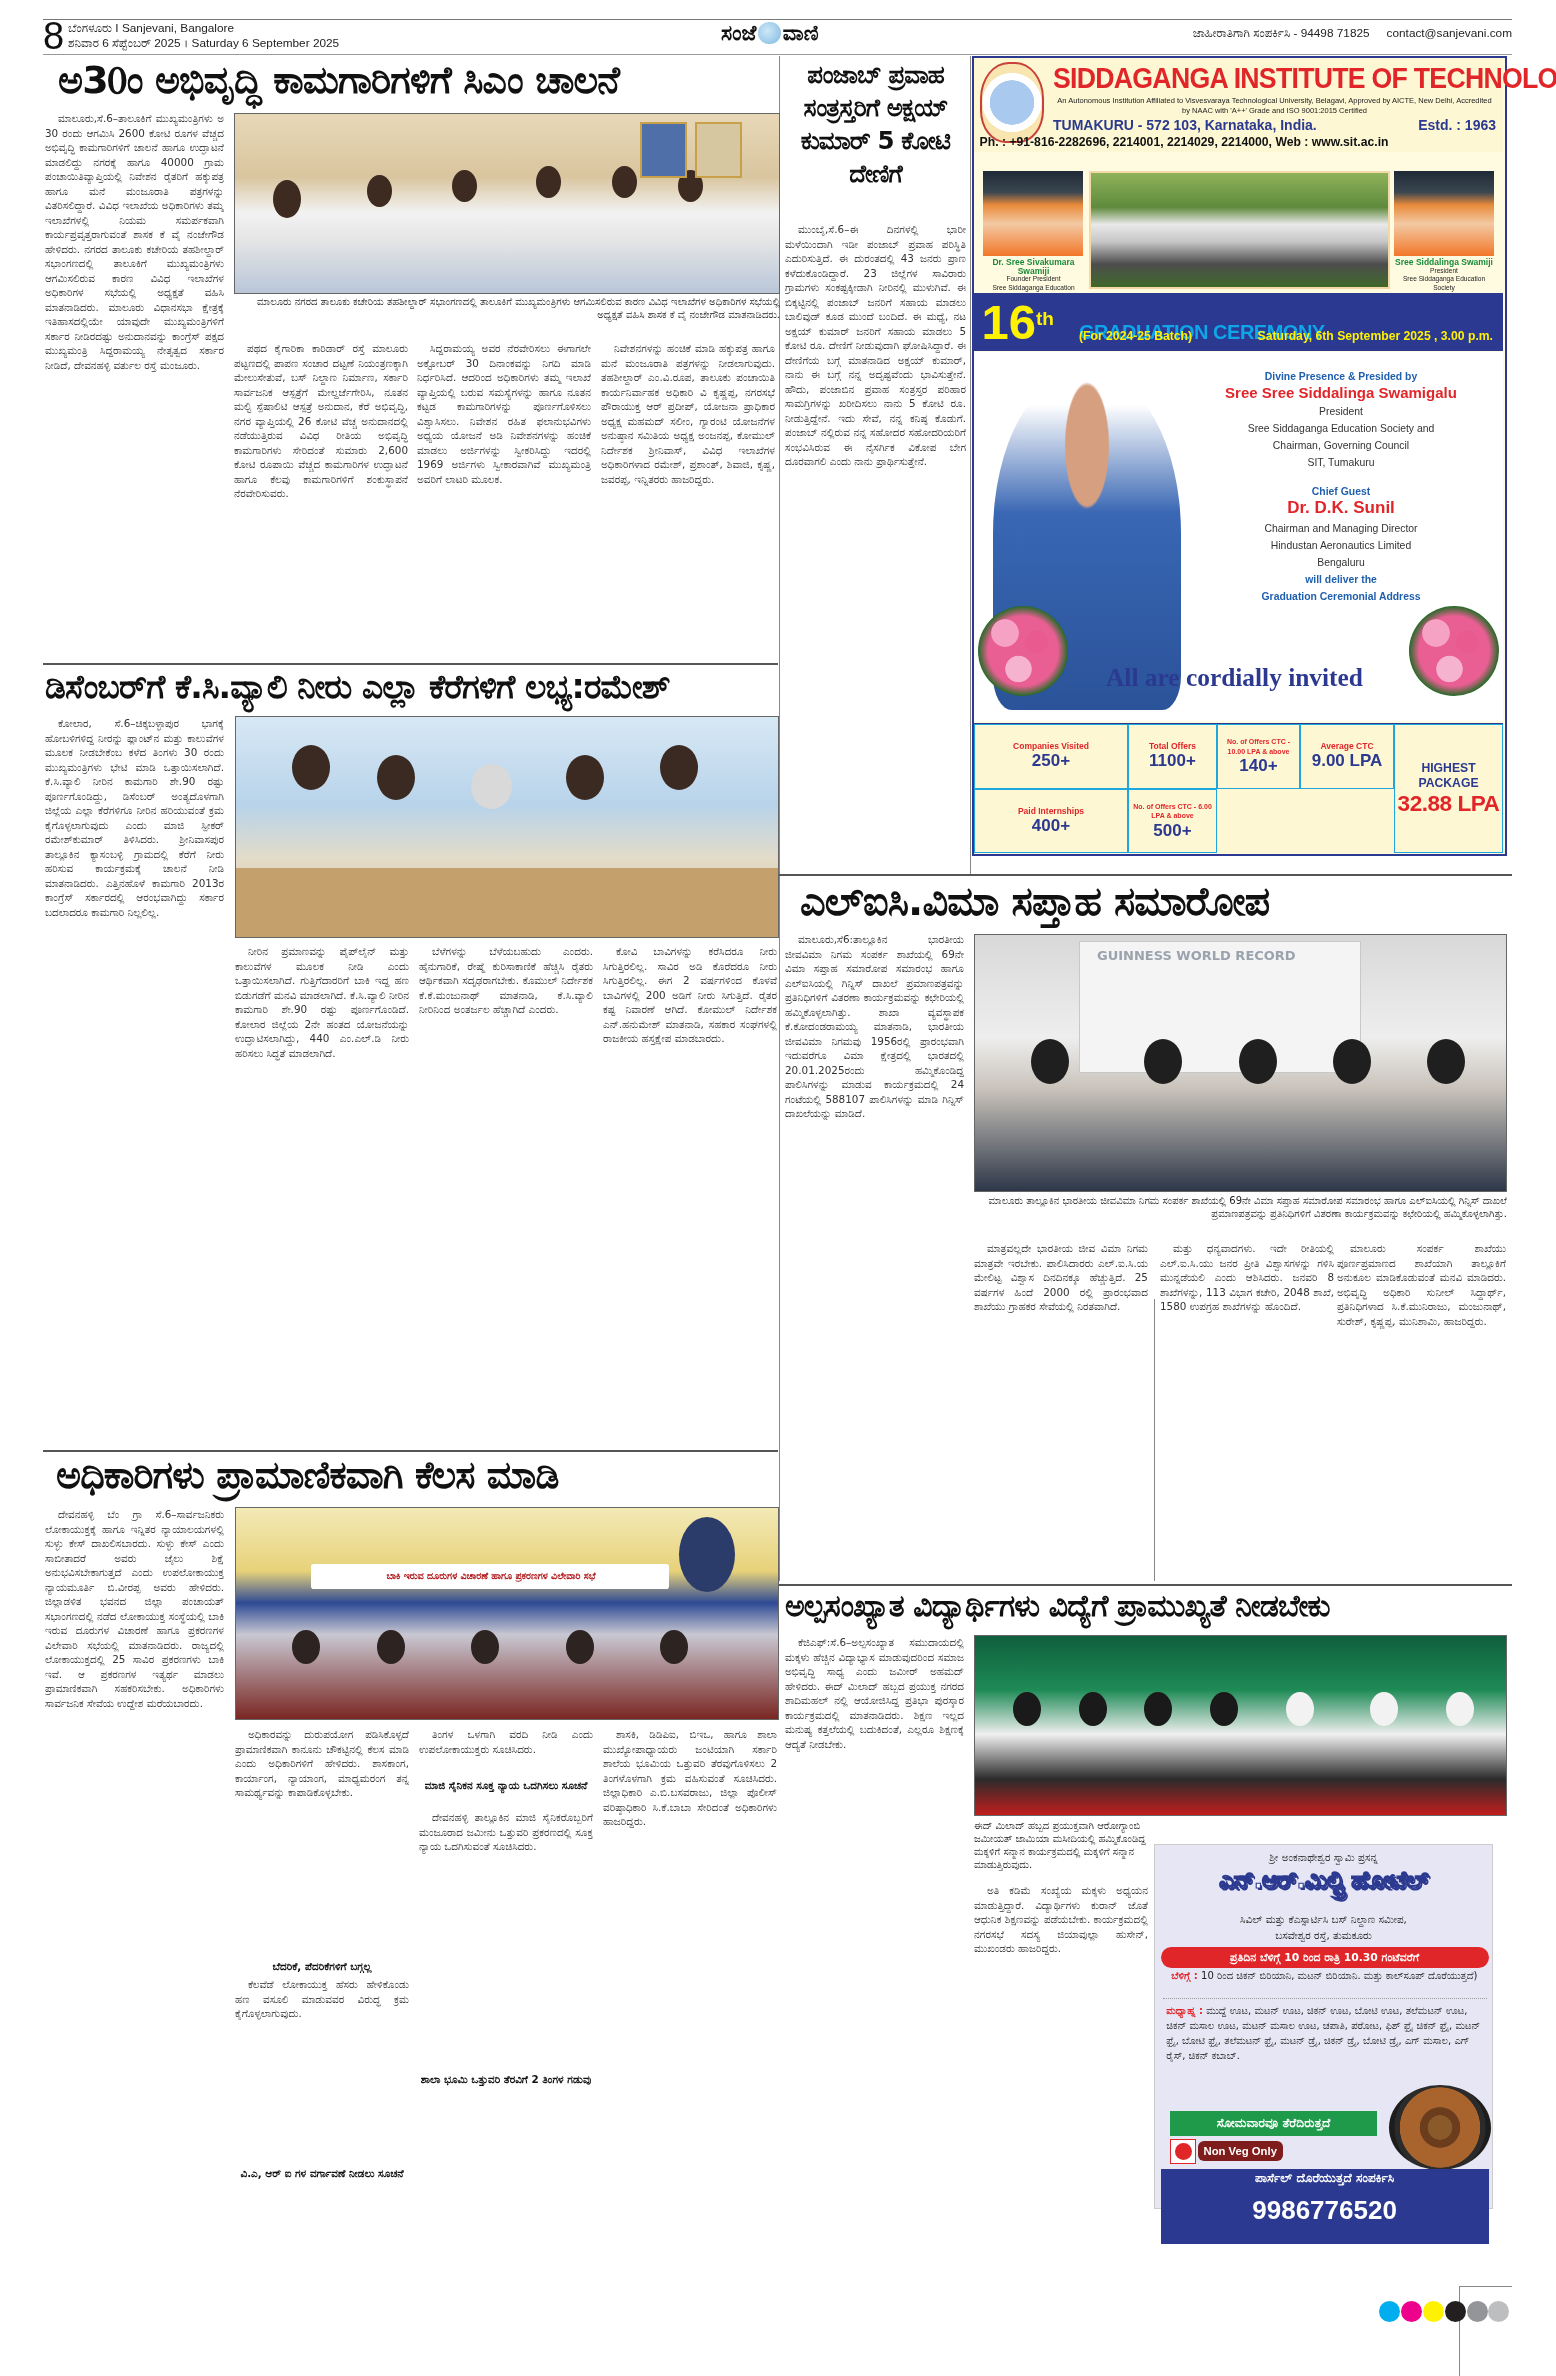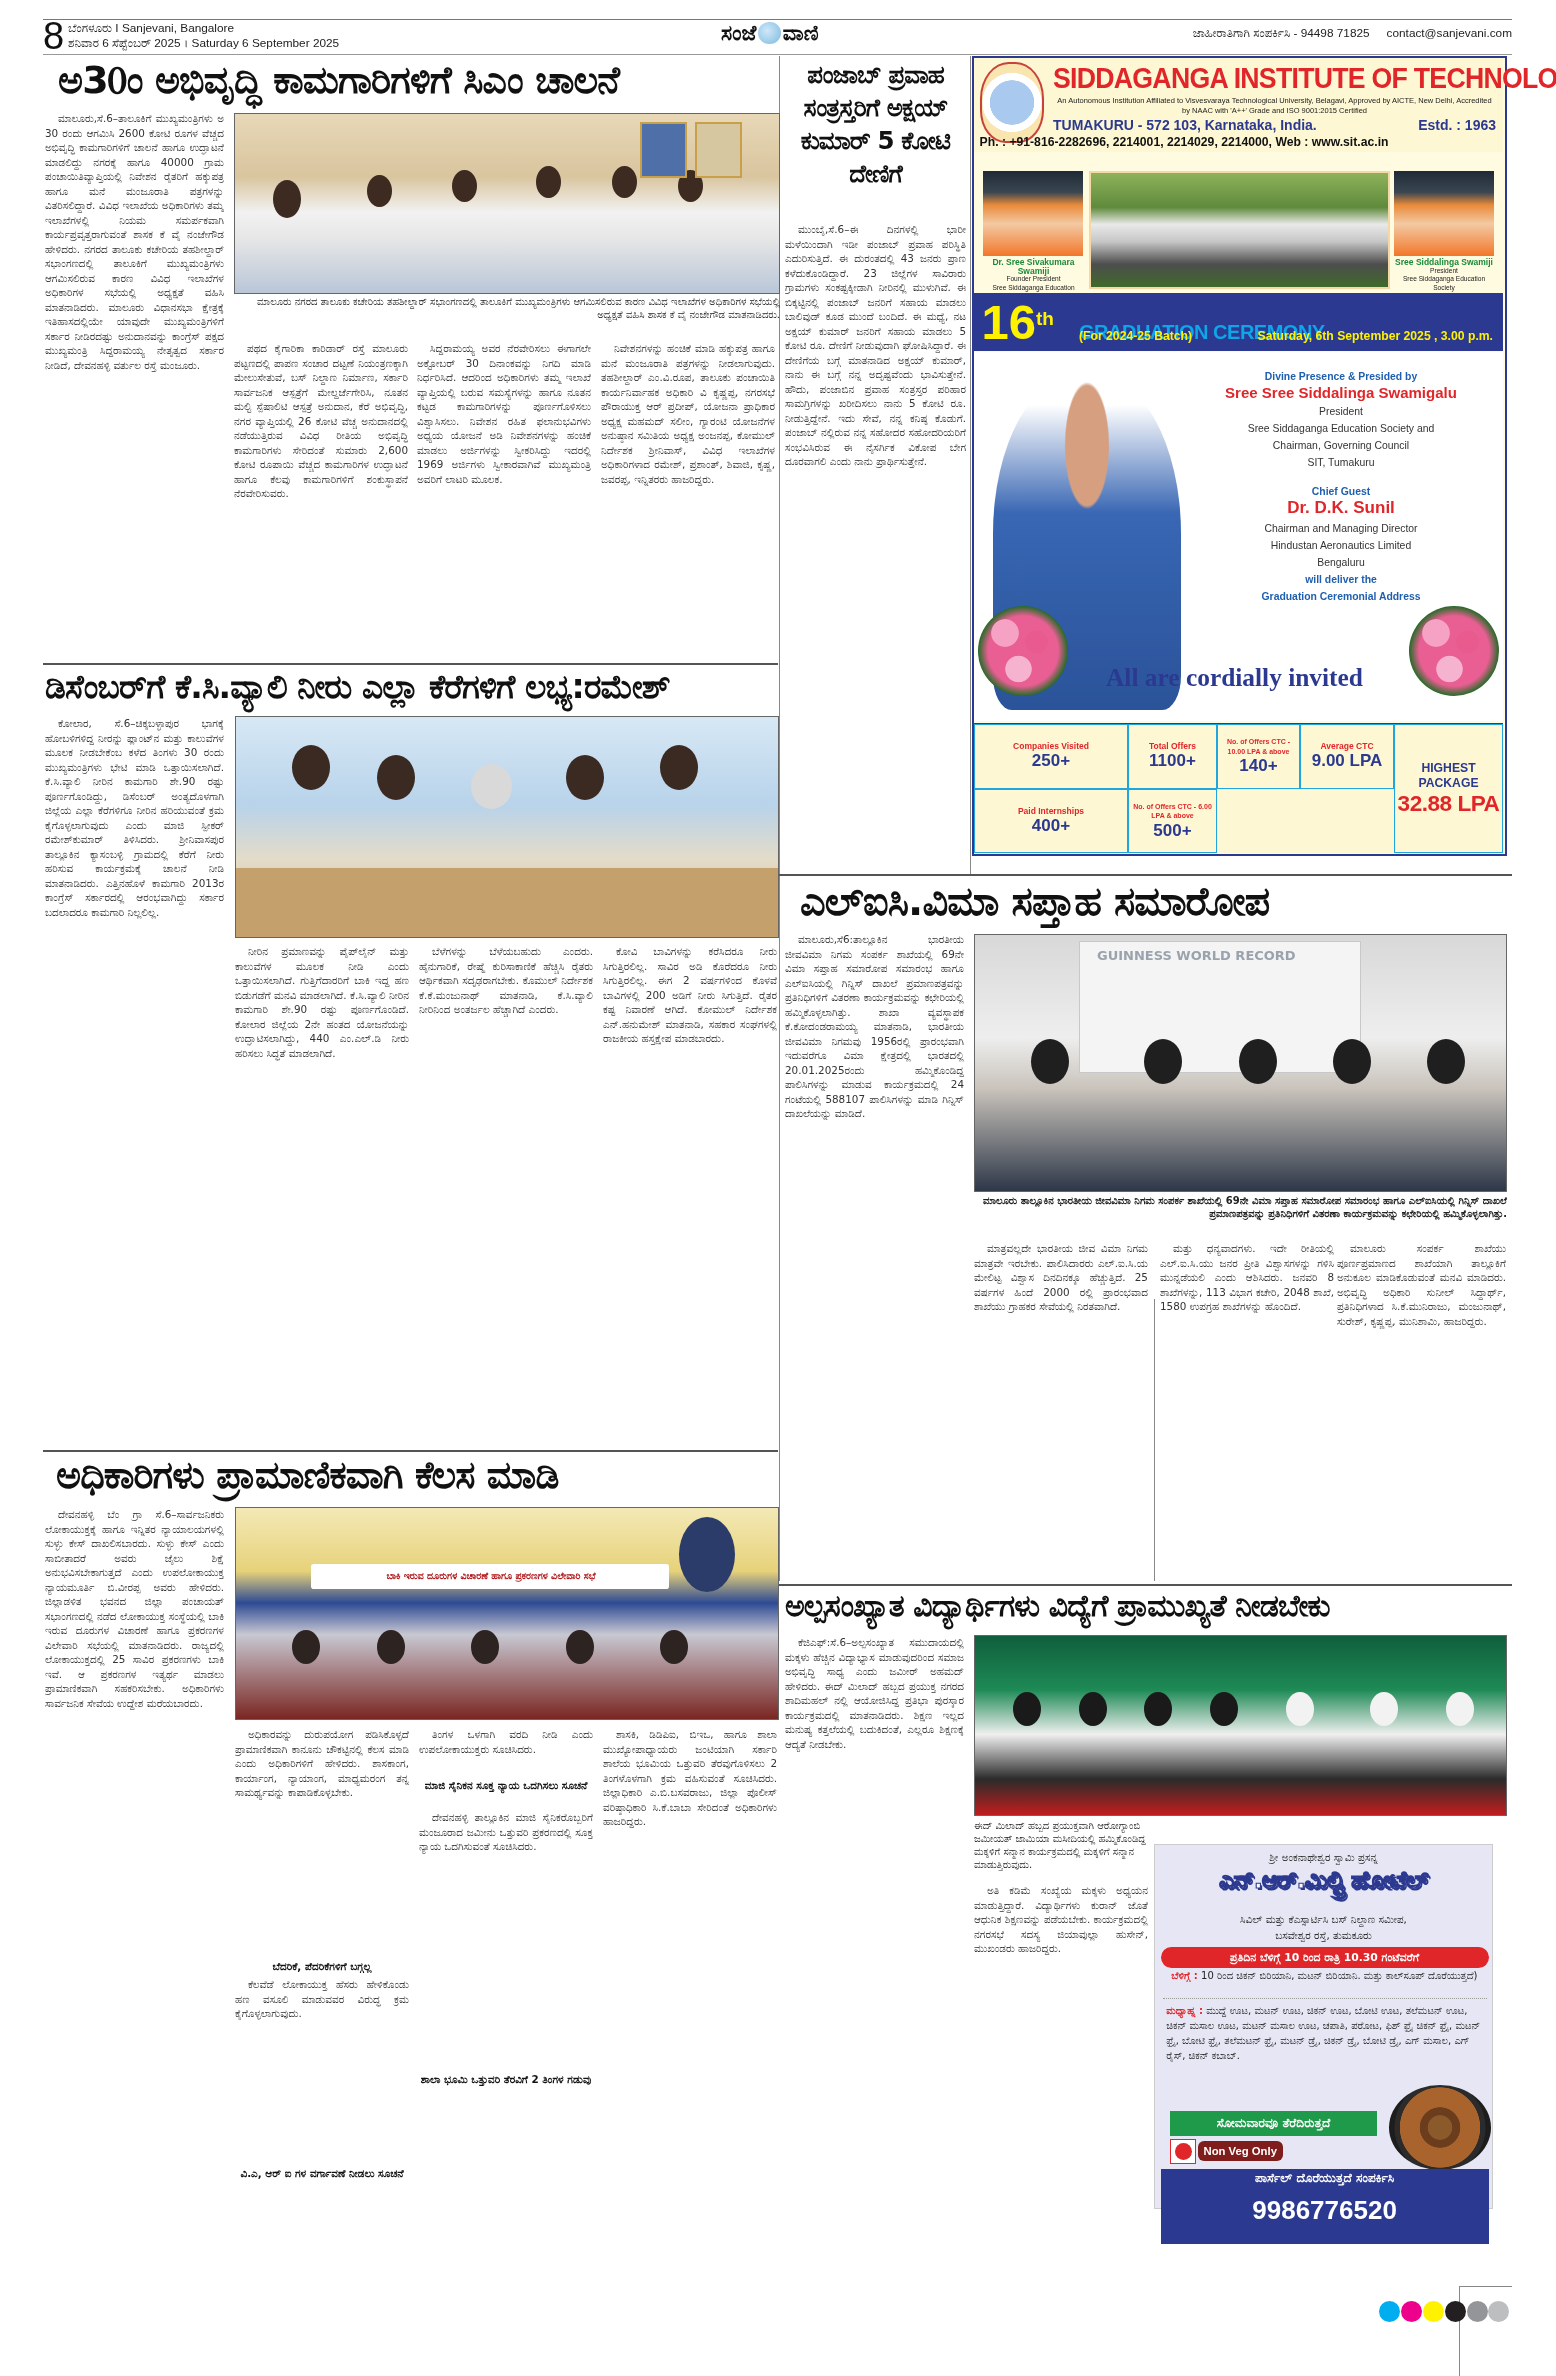--- a/index.html
+++ b/index.html
@@ -311,21 +311,21 @@
     </div>
   <div class="abs photo ph-lic" style="left:974px;top:934px;width:533px;height:258px;">
     <div style="position:absolute;left:104px;top:5.6px;width:282px;height:132px;background:#f4f4f4;border:1.9px solid #c8c8c8;"></div>
     <div style="position:absolute;left:122px;top:13px;font-size:13px;font-weight:bold;color:#9aa3ad;">GUINNESS WORLD RECORD</div>
     <div class="ph-blob" style="left:56px;top:104px;width:38px;height:45px;background:#1f1f1f;"></div>
     <div class="ph-blob" style="left:169px;top:104px;width:38px;height:45px;background:#1f1f1f;"></div>
     <div class="ph-blob" style="left:264px;top:104px;width:38px;height:45px;background:#1f1f1f;"></div>
     <div class="ph-blob" style="left:358px;top:104px;width:38px;height:45px;background:#1f1f1f;"></div>
     <div class="ph-blob" style="left:452px;top:104px;width:38px;height:45px;background:#1f1f1f;"></div>
   </div>
-  <div class="abs cap" style="left:974px;top:1194px;width:533px;font-weight:bold;">ಮಾಲೂರು ತಾಲ್ಲೂಕಿನ ಭಾರತೀಯ ಜೀವವಿಮಾ ನಿಗಮ ಸಂಪರ್ಕ ಶಾಖೆಯಲ್ಲಿ 69ನೇ ವಿಮಾ ಸಪ್ತಾಹ ಸಮಾರೋಪ ಸಮಾರಂಭ ಹಾಗೂ ಎಲ್‌ಐಸಿಯಲ್ಲಿ ಗಿನ್ನಿಸ್ ದಾಖಲೆ ಪ್ರಮಾಣಪತ್ರವನ್ನು ಪ್ರತಿನಿಧಿಗಳಿಗೆ ವಿತರಣಾ ಕಾರ್ಯಕ್ರಮವನ್ನು ಕಛೇರಿಯಲ್ಲಿ ಹಮ್ಮಿಕೊಳ್ಳಲಾಗಿತ್ತು.</div>
+  <div class="abs cap" style="left:974px;top:1194px;width:533px;">ಮಾಲೂರು ತಾಲ್ಲೂಕಿನ ಭಾರತೀಯ ಜೀವವಿಮಾ ನಿಗಮ ಸಂಪರ್ಕ ಶಾಖೆಯಲ್ಲಿ 69ನೇ ವಿಮಾ ಸಪ್ತಾಹ ಸಮಾರೋಪ ಸಮಾರಂಭ ಹಾಗೂ ಎಲ್‌ಐಸಿಯಲ್ಲಿ ಗಿನ್ನಿಸ್ ದಾಖಲೆ ಪ್ರಮಾಣಪತ್ರವನ್ನು ಪ್ರತಿನಿಧಿಗಳಿಗೆ ವಿತರಣಾ ಕಾರ್ಯಕ್ರಮವನ್ನು ಕಛೇರಿಯಲ್ಲಿ ಹಮ್ಮಿಕೊಳ್ಳಲಾಗಿತ್ತು.</div>
   <div class="abs txt" style="left:974px;top:1241px;width:174px;height:339px;">
       <p>ಮಾತ್ರವಲ್ಲದೇ ಭಾರತೀಯ ಜೀವ ವಿಮಾ ನಿಗಮ ಮಾತ್ರವೇ ಇರಬೇಕು. ಪಾಲಿಸಿದಾರರು ಎಲ್.ಐ.ಸಿ.ಯ ಮೇಲಿಟ್ಟ ವಿಶ್ವಾಸ ದಿನದಿನಕ್ಕೂ ಹೆಚ್ಚುತ್ತಿದೆ. 25 ವರ್ಷಗಳ ಹಿಂದೆ 2000 ರಲ್ಲಿ ಪ್ರಾರಂಭವಾದ ಶಾಖೆಯು ಗ್ರಾಹಕರ ಸೇವೆಯಲ್ಲಿ ನಿರತವಾಗಿದೆ.</p>
     </div>
   <div class="abs txt" style="left:1160px;top:1241px;width:174px;height:339px;">
       <p>ಮತ್ತು ಧನ್ಯವಾದಗಳು. ಇದೇ ರೀತಿಯಲ್ಲಿ ಎಲ್.ಐ.ಸಿ.ಯು ಜನರ ಪ್ರೀತಿ ವಿಶ್ವಾಸಗಳನ್ನು ಗಳಿಸಿ ಮುನ್ನಡೆಯಲಿ ಎಂದು ಆಶಿಸಿದರು. ಜನವರಿ 8 ಶಾಖೆಗಳನ್ನು, 113 ವಿಭಾಗ ಕಚೇರಿ, 2048 ಶಾಖೆ, 1580 ಉಪಗ್ರಹ ಶಾಖೆಗಳನ್ನು ಹೊಂದಿದೆ.</p>
     </div>
   <div class="abs txt" style="left:1337px;top:1241px;width:169px;height:339px;">
       <p>ಮಾಲೂರು ಸಂಪರ್ಕ ಶಾಖೆಯು ಪೂರ್ಣಪ್ರಮಾಣದ ಶಾಖೆಯಾಗಿ ತಾಲ್ಲೂಕಿಗೆ ಅನುಕೂಲ ಮಾಡಿಕೊಡುವಂತೆ ಮನವಿ ಮಾಡಿದರು. ಅಭಿವೃದ್ಧಿ ಅಧಿಕಾರಿ ಸುನೀಲ್ ಸಿದ್ದಾರ್ಥ್, ಪ್ರತಿನಿಧಿಗಳಾದ ಸಿ.ಕೆ.ಮುನಿರಾಜು, ಮಂಜುನಾಥ್, ಸುರೇಶ್, ಕೃಷ್ಣಪ್ಪ, ಮುನಿಶಾಮಿ, ಹಾಜರಿದ್ದರು.</p>
     </div>
 </section>

